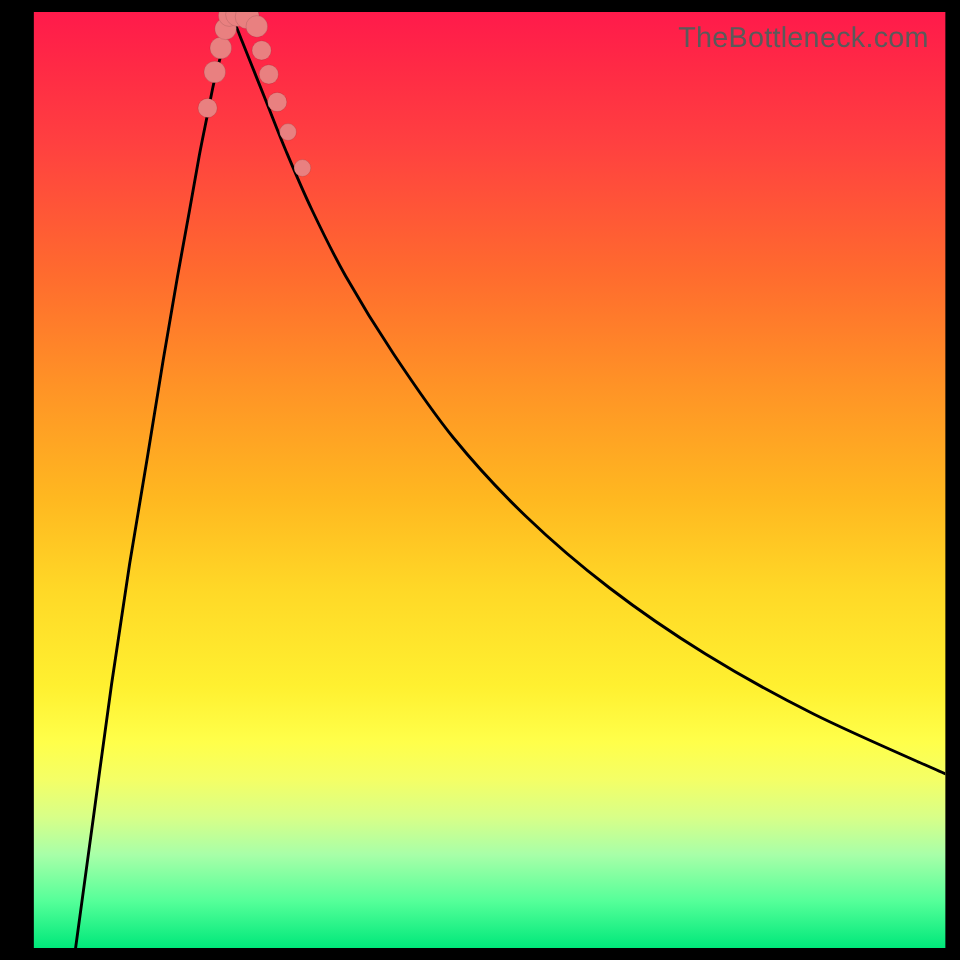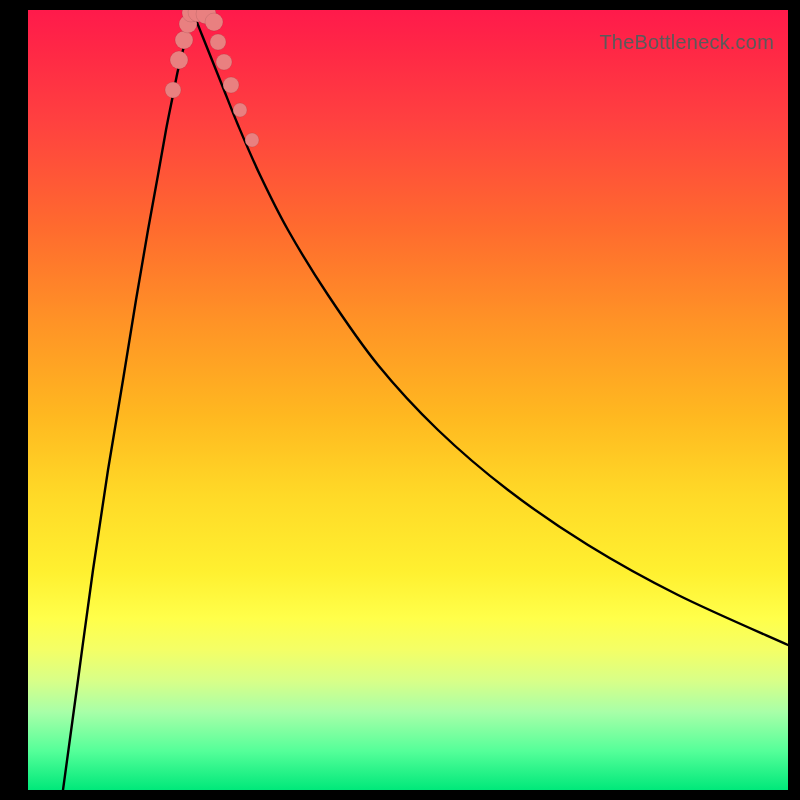--- a/index.html
+++ b/index.html
@@ -39,24 +39,24 @@
       #fff030 72%,
       #ffff4a 78%,
       #f4ff66 82%,
       #d8ff88 86%,
       #a8ffa8 90%,
       #55ff99 95%,
       #00e87a 100%);
   }
   .watermark {
     position: absolute;
-    top: 21px;
+    top: 8px;
     right: 14px;
     color: #5a5a5a;
-    font-size: 20px;
+    font-size: 24px;
     font-weight: 500;
     letter-spacing: 0.2px;
     z-index: 5;
   }
   svg.curve {
     position: absolute;
     inset: 0;
     z-index: 3;
   }
   svg .line {

